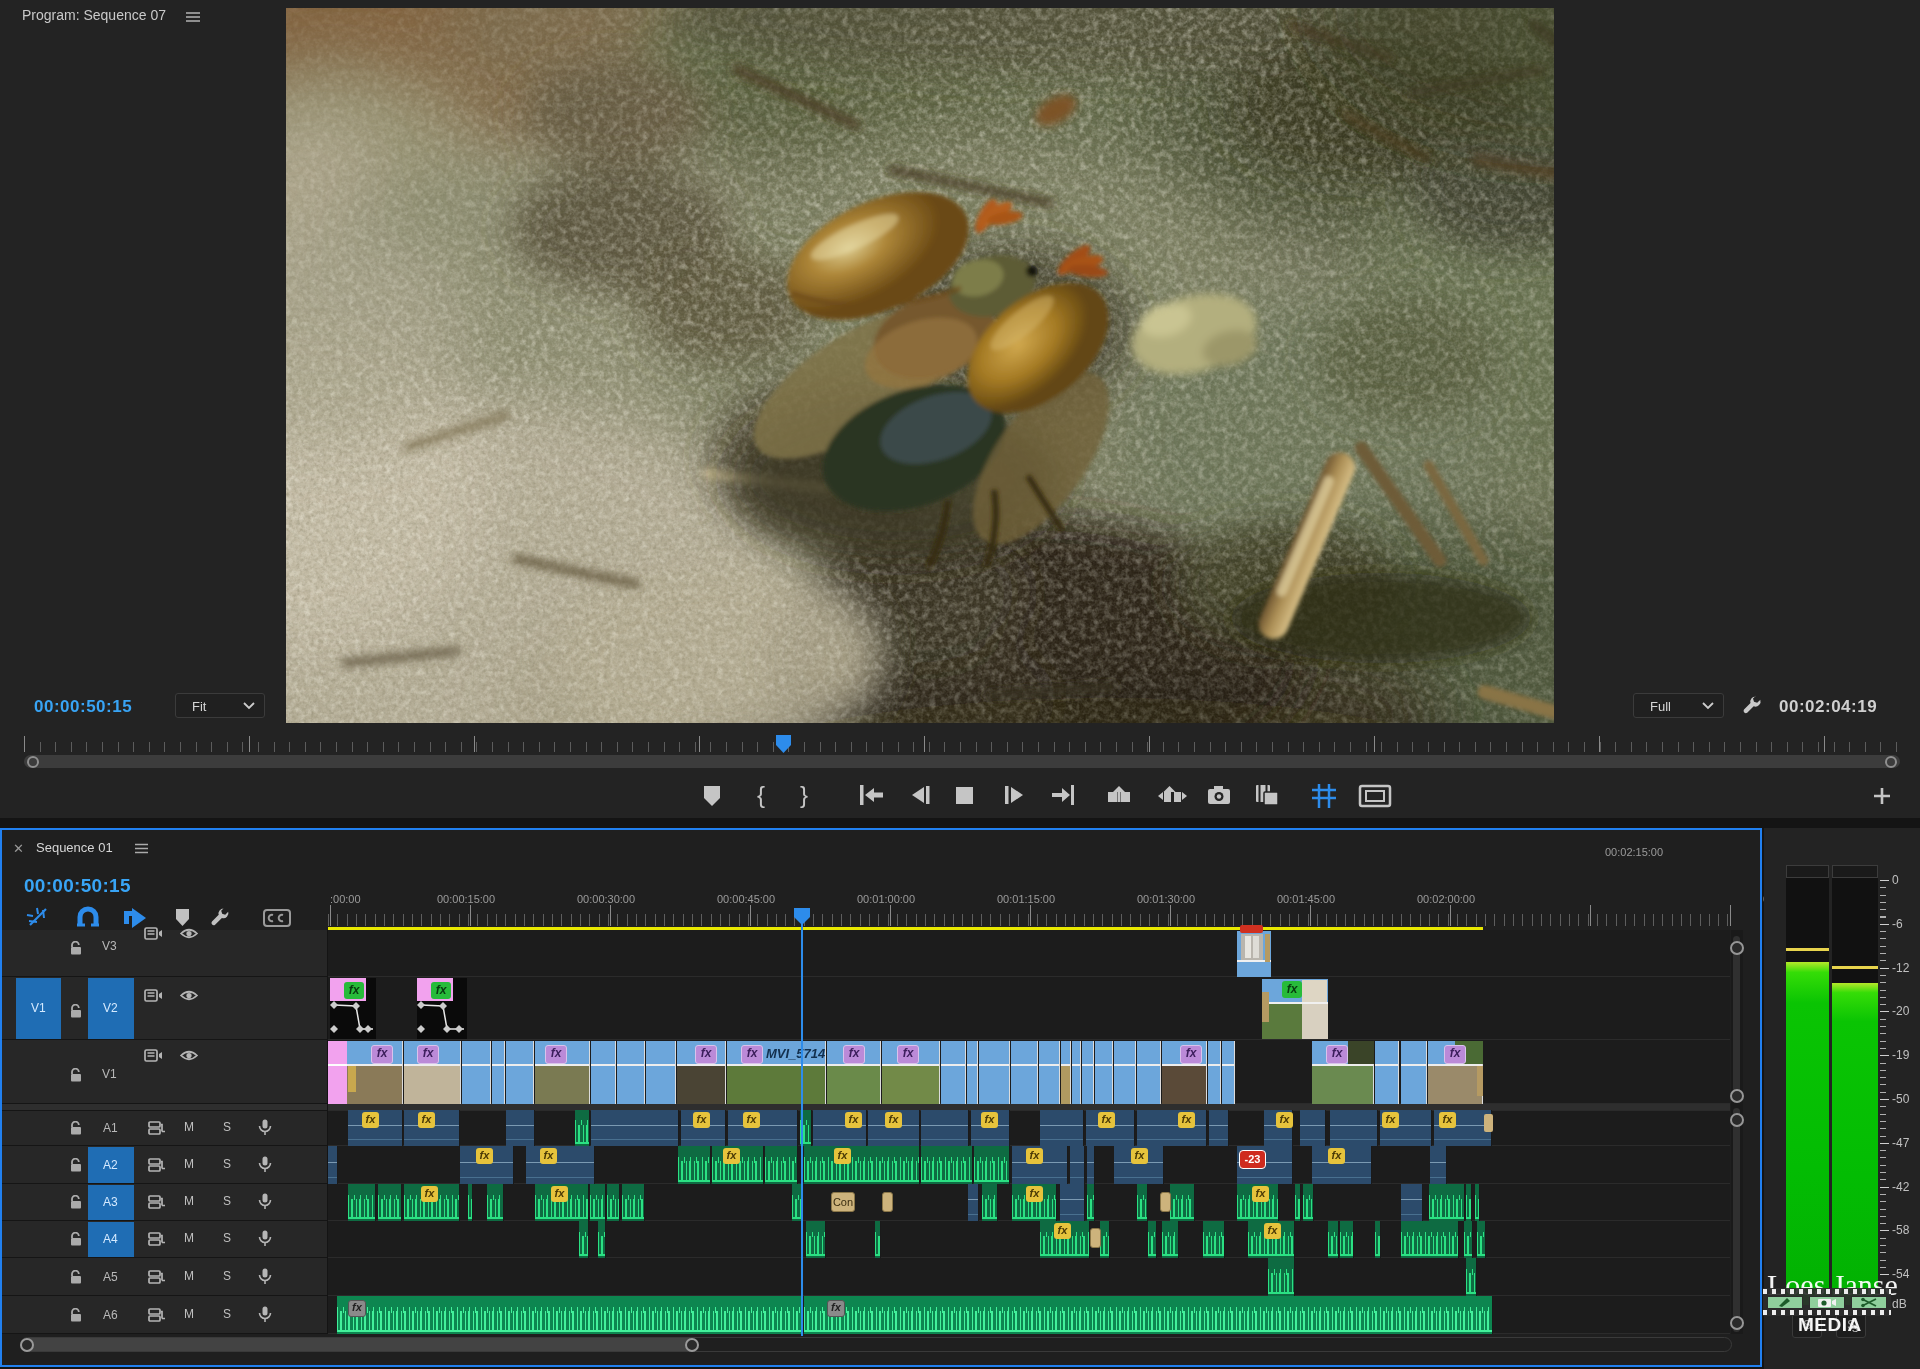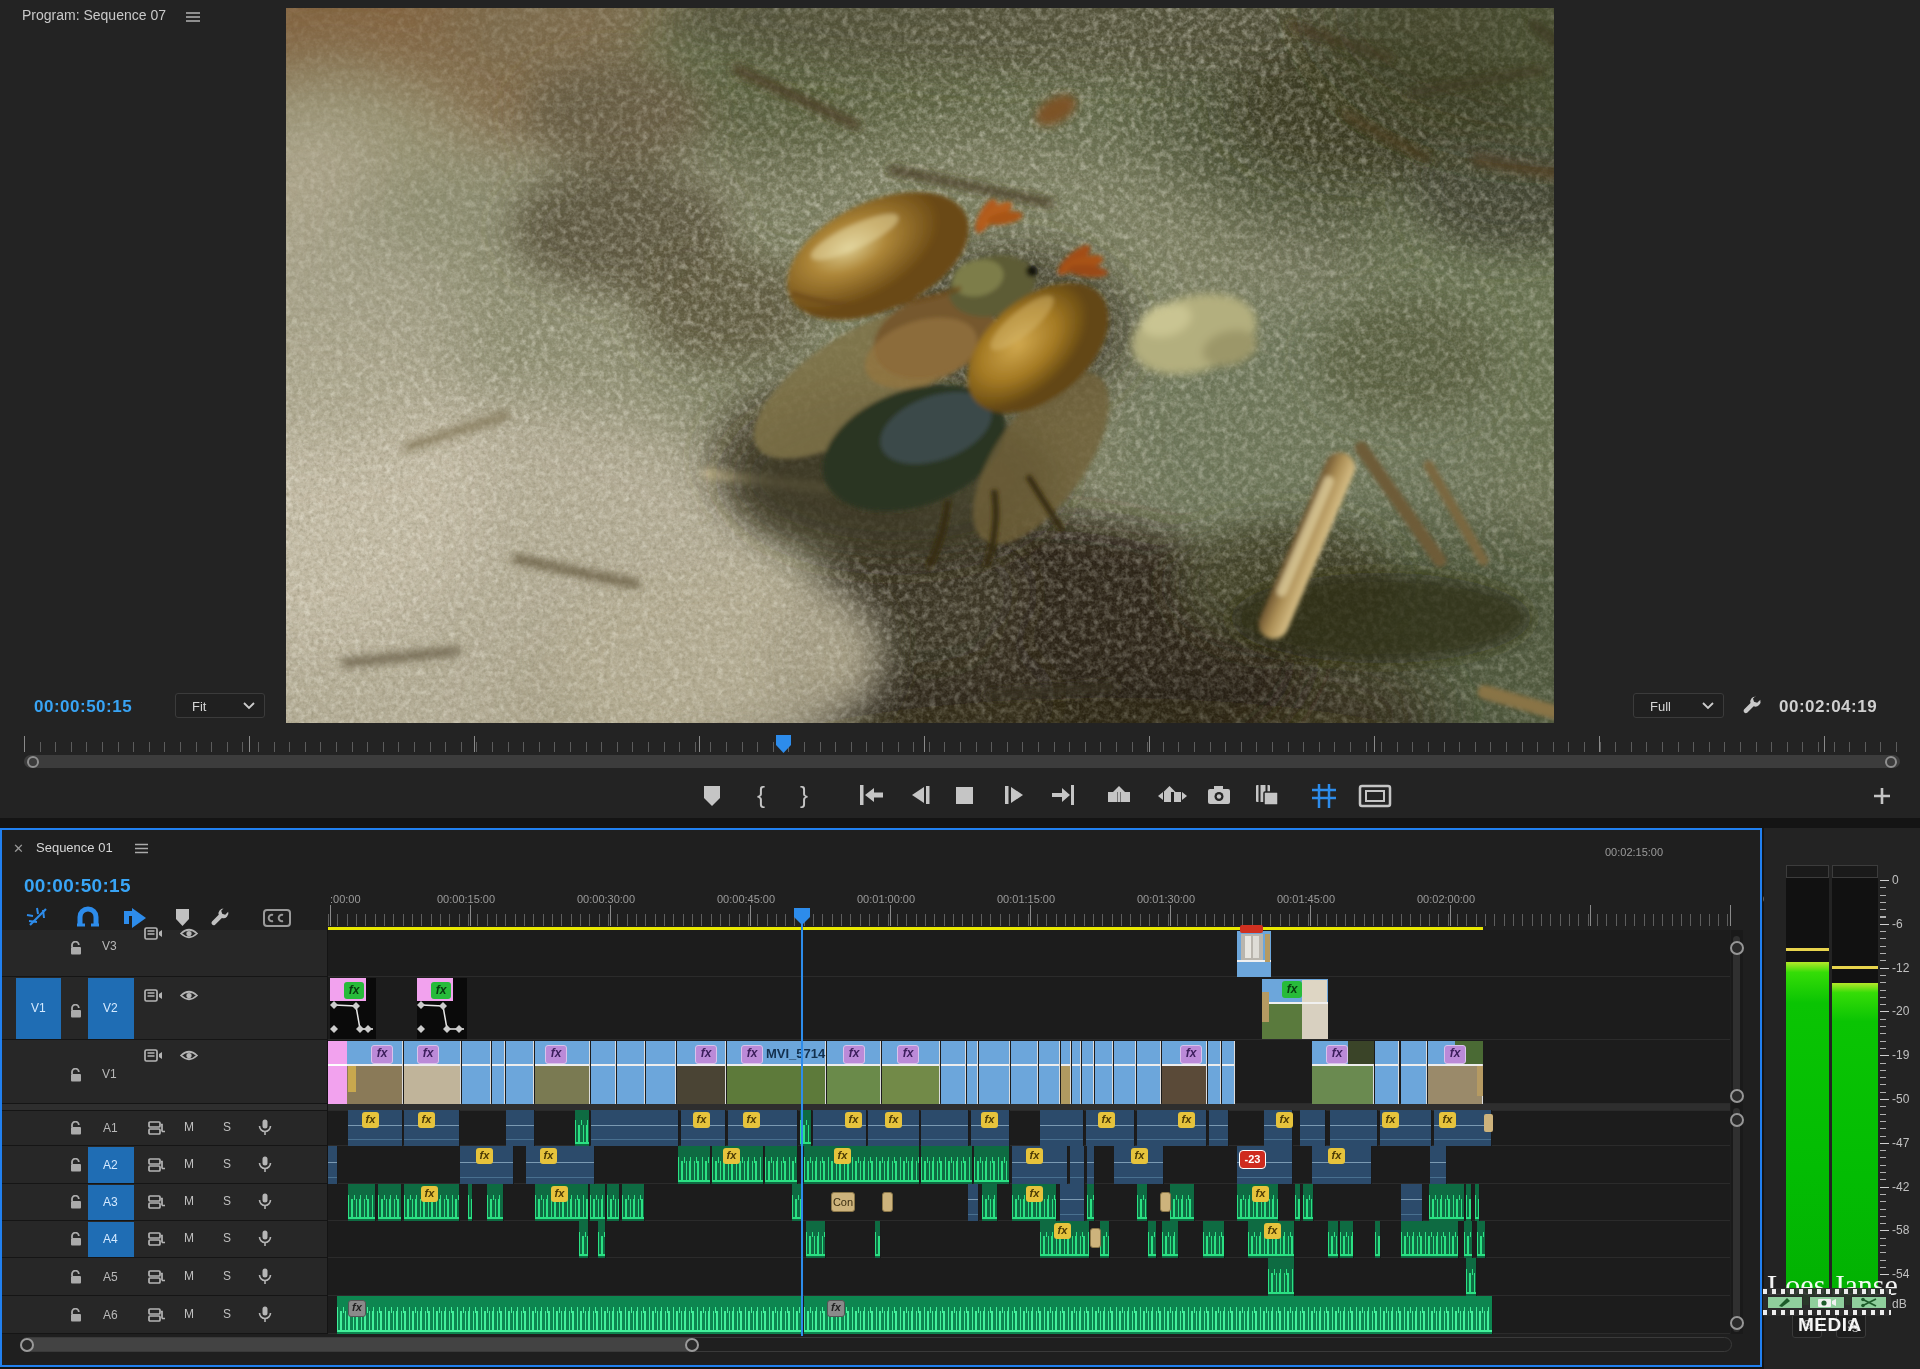--- a/index.html
+++ b/index.html
@@ -676,21 +676,21 @@
 <div class="fx" style="left:371px;top:1045px;width:20px;height:17px;background:#bb8ad8;border:1px solid #d9c2ec;color:#3c1e5c;font-size:12px;line-height:15px;">fx</div>
 <div class="fx" style="left:417px;top:1045px;width:20px;height:17px;background:#bb8ad8;border:1px solid #d9c2ec;color:#3c1e5c;font-size:12px;line-height:15px;">fx</div>
 <div class="fx" style="left:545px;top:1045px;width:20px;height:17px;background:#bb8ad8;border:1px solid #d9c2ec;color:#3c1e5c;font-size:12px;line-height:15px;">fx</div>
 <div class="fx" style="left:695px;top:1045px;width:20px;height:17px;background:#bb8ad8;border:1px solid #d9c2ec;color:#3c1e5c;font-size:12px;line-height:15px;">fx</div>
 <div class="fx" style="left:741px;top:1045px;width:20px;height:17px;background:#bb8ad8;border:1px solid #d9c2ec;color:#3c1e5c;font-size:12px;line-height:15px;">fx</div>
 <div class="fx" style="left:843px;top:1045px;width:20px;height:17px;background:#bb8ad8;border:1px solid #d9c2ec;color:#3c1e5c;font-size:12px;line-height:15px;">fx</div>
 <div class="fx" style="left:897px;top:1045px;width:20px;height:17px;background:#bb8ad8;border:1px solid #d9c2ec;color:#3c1e5c;font-size:12px;line-height:15px;">fx</div>
 <div class="fx" style="left:1180px;top:1045px;width:20px;height:17px;background:#bb8ad8;border:1px solid #d9c2ec;color:#3c1e5c;font-size:12px;line-height:15px;">fx</div>
 <div class="fx" style="left:1326px;top:1045px;width:20px;height:17px;background:#bb8ad8;border:1px solid #d9c2ec;color:#3c1e5c;font-size:12px;line-height:15px;">fx</div>
 <div class="fx" style="left:1444px;top:1045px;width:20px;height:17px;background:#bb8ad8;border:1px solid #d9c2ec;color:#3c1e5c;font-size:12px;line-height:15px;">fx</div>
-<div class="tx" style="left:766px;top:1046px;font-size:13px;font-weight:bold;color:#13304e;">MVI_5714</div>
+<div class="tx" style="left:766px;top:1046px;font-size:13px;font-weight:bold;color:#13304e;font-style:italic;">MVI_5714</div>
 <div class="a" style="left:348px;top:1110px;width:55px;height:36px;background:#2c4b6b"></div>
 <div class="a" style="left:348px;top:1125px;width:55px;height:1px;background:#7b9ab2"></div>
 <div class="a" style="left:348px;top:1139px;width:55px;height:1px;background:#49708f"></div>
 <div class="a" style="left:402px;top:1110px;width:1px;height:36px;background:#1a1a1a"></div>
 <div class="a" style="left:404px;top:1110px;width:56px;height:36px;background:#2c4b6b"></div>
 <div class="a" style="left:404px;top:1125px;width:56px;height:1px;background:#7b9ab2"></div>
 <div class="a" style="left:404px;top:1139px;width:56px;height:1px;background:#49708f"></div>
 <div class="a" style="left:459px;top:1110px;width:1px;height:36px;background:#1a1a1a"></div>
 <div class="a" style="left:506px;top:1110px;width:29px;height:36px;background:#2c4b6b"></div>
 <div class="a" style="left:506px;top:1125px;width:29px;height:1px;background:#7b9ab2"></div>

